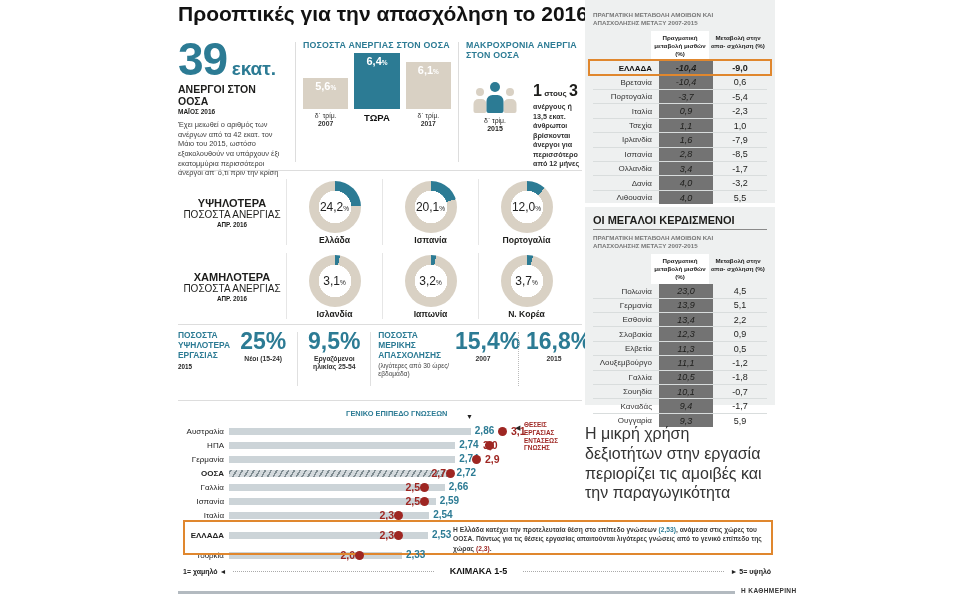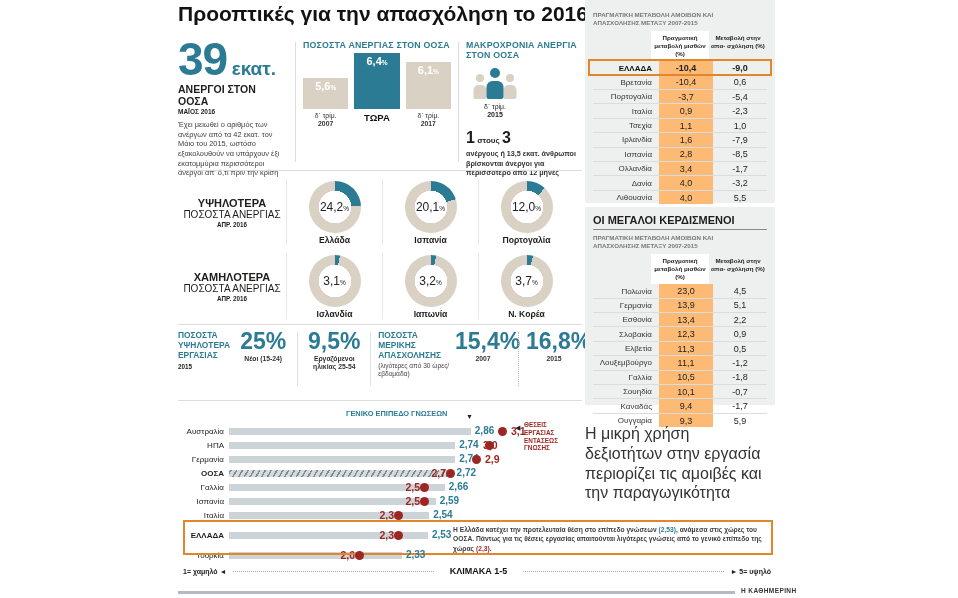--- a/index.html
+++ b/index.html
@@ -22,21 +22,21 @@
   .bars{display:flex;align-items:flex-end;gap:6px;height:58px;margin-top:22px;}
   .bar-cell{flex:1;display:flex;flex-direction:column;justify-content:flex-end;}
   .bar-rect{position:relative;background:#d9d1c4;width:100%;}
   .bar-cell.now .bar-rect{background:#2c7b94;}
   .bar-val{position:absolute;top:2px;left:0;right:0;text-align:center;color:#fff;font-weight:bold;font-size:11px;}
   .bar-val .pc{font-size:6.5px;}
   .bar-cap{text-align:center;font-size:6.8px;color:#333;margin-top:3px;line-height:1.25;height:18px;}
   .bar-cap .l2{font-weight:bold;}
   .bar-cell.now .l1{font-weight:bold;font-size:9.5px;color:#111;}
   .colC{flex:1;display:flex;flex-direction:column;}
-  .lt-body{display:flex;margin-top:8px;gap:9px;flex-direction:column;}
+  .lt-body{display:flex;margin-top:22px;gap:9px;}
   .lt-icons{width:58px;text-align:center;}
   .persons{display:flex;align-items:flex-end;justify-content:center;}
   .person{position:relative;width:15px;height:25px;display:inline-block;--pc:#d9d1c4;}
   .person::before{content:'';position:absolute;top:0;left:50%;transform:translateX(-50%);
     width:8px;height:8px;border-radius:50%;background:var(--pc);}
   .person::after{content:'';position:absolute;bottom:0;left:50%;transform:translateX(-50%);
     width:13px;height:14px;border-radius:5px 5px 2px 2px;background:var(--pc);}
   .person.teal{--pc:#2c7b94;width:19px;height:31px;margin:0 -2px;z-index:2;}
   .person.teal::before{width:10px;height:10px;}
   .person.teal::after{width:17px;height:18px;border-radius:6px 6px 2px 2px;}
@@ -110,21 +110,21 @@
   .t-title{margin:0;font-size:11px;font-weight:bold;border-bottom:1px solid #8a8a8a;padding-bottom:3px;}
   .t-sub{font-size:6.2px;font-weight:bold;color:#777;margin-top:4px;line-height:1.3;width:130px;}
   .t-head{display:flex;margin-top:4px;}
   .t-spacer{flex:1;}
   .t-h{width:54px;font-size:6.2px;font-weight:bold;text-align:center;padding:3px 2px;line-height:1.3;color:#222;}
   .t-h1{background:#fff;}
   .t-row{display:flex;align-items:stretch;height:13.4px;border-bottom:1px solid #d9dddd;}
   .t-body .t-row:last-child{border-bottom:none;}
   .t-country{flex:1;text-align:right;padding-right:7px;font-size:8px;color:#333;align-self:center;}
   .t-val{width:54px;display:flex;align-items:center;justify-content:center;font-size:9px;color:#1d1d1b;}
-  .t-val1{background:#fdba74;}
+  .t-val1{background:#737373;font-style:italic;}
   .t-row.hl{font-weight:bold;position:relative;}
   .t-row.hl .t-country{font-weight:bold;color:#111;}
   .t-row.hl::after{content:'';position:absolute;left:-5px;right:-5px;top:-2px;bottom:-1px;
                    border:2px solid #e0872e;pointer-events:none;}
 
   .quote{position:absolute;left:585px;top:424px;width:186px;font-size:16px;line-height:1.24;color:#333;}
 
   .botbar{position:absolute;left:178px;top:591px;width:557px;height:3px;background:#b3bac0;}
   .src{position:absolute;left:741px;top:587px;font-size:6.5px;font-weight:bold;color:#333;letter-spacing:0.4px;}
 </style>

